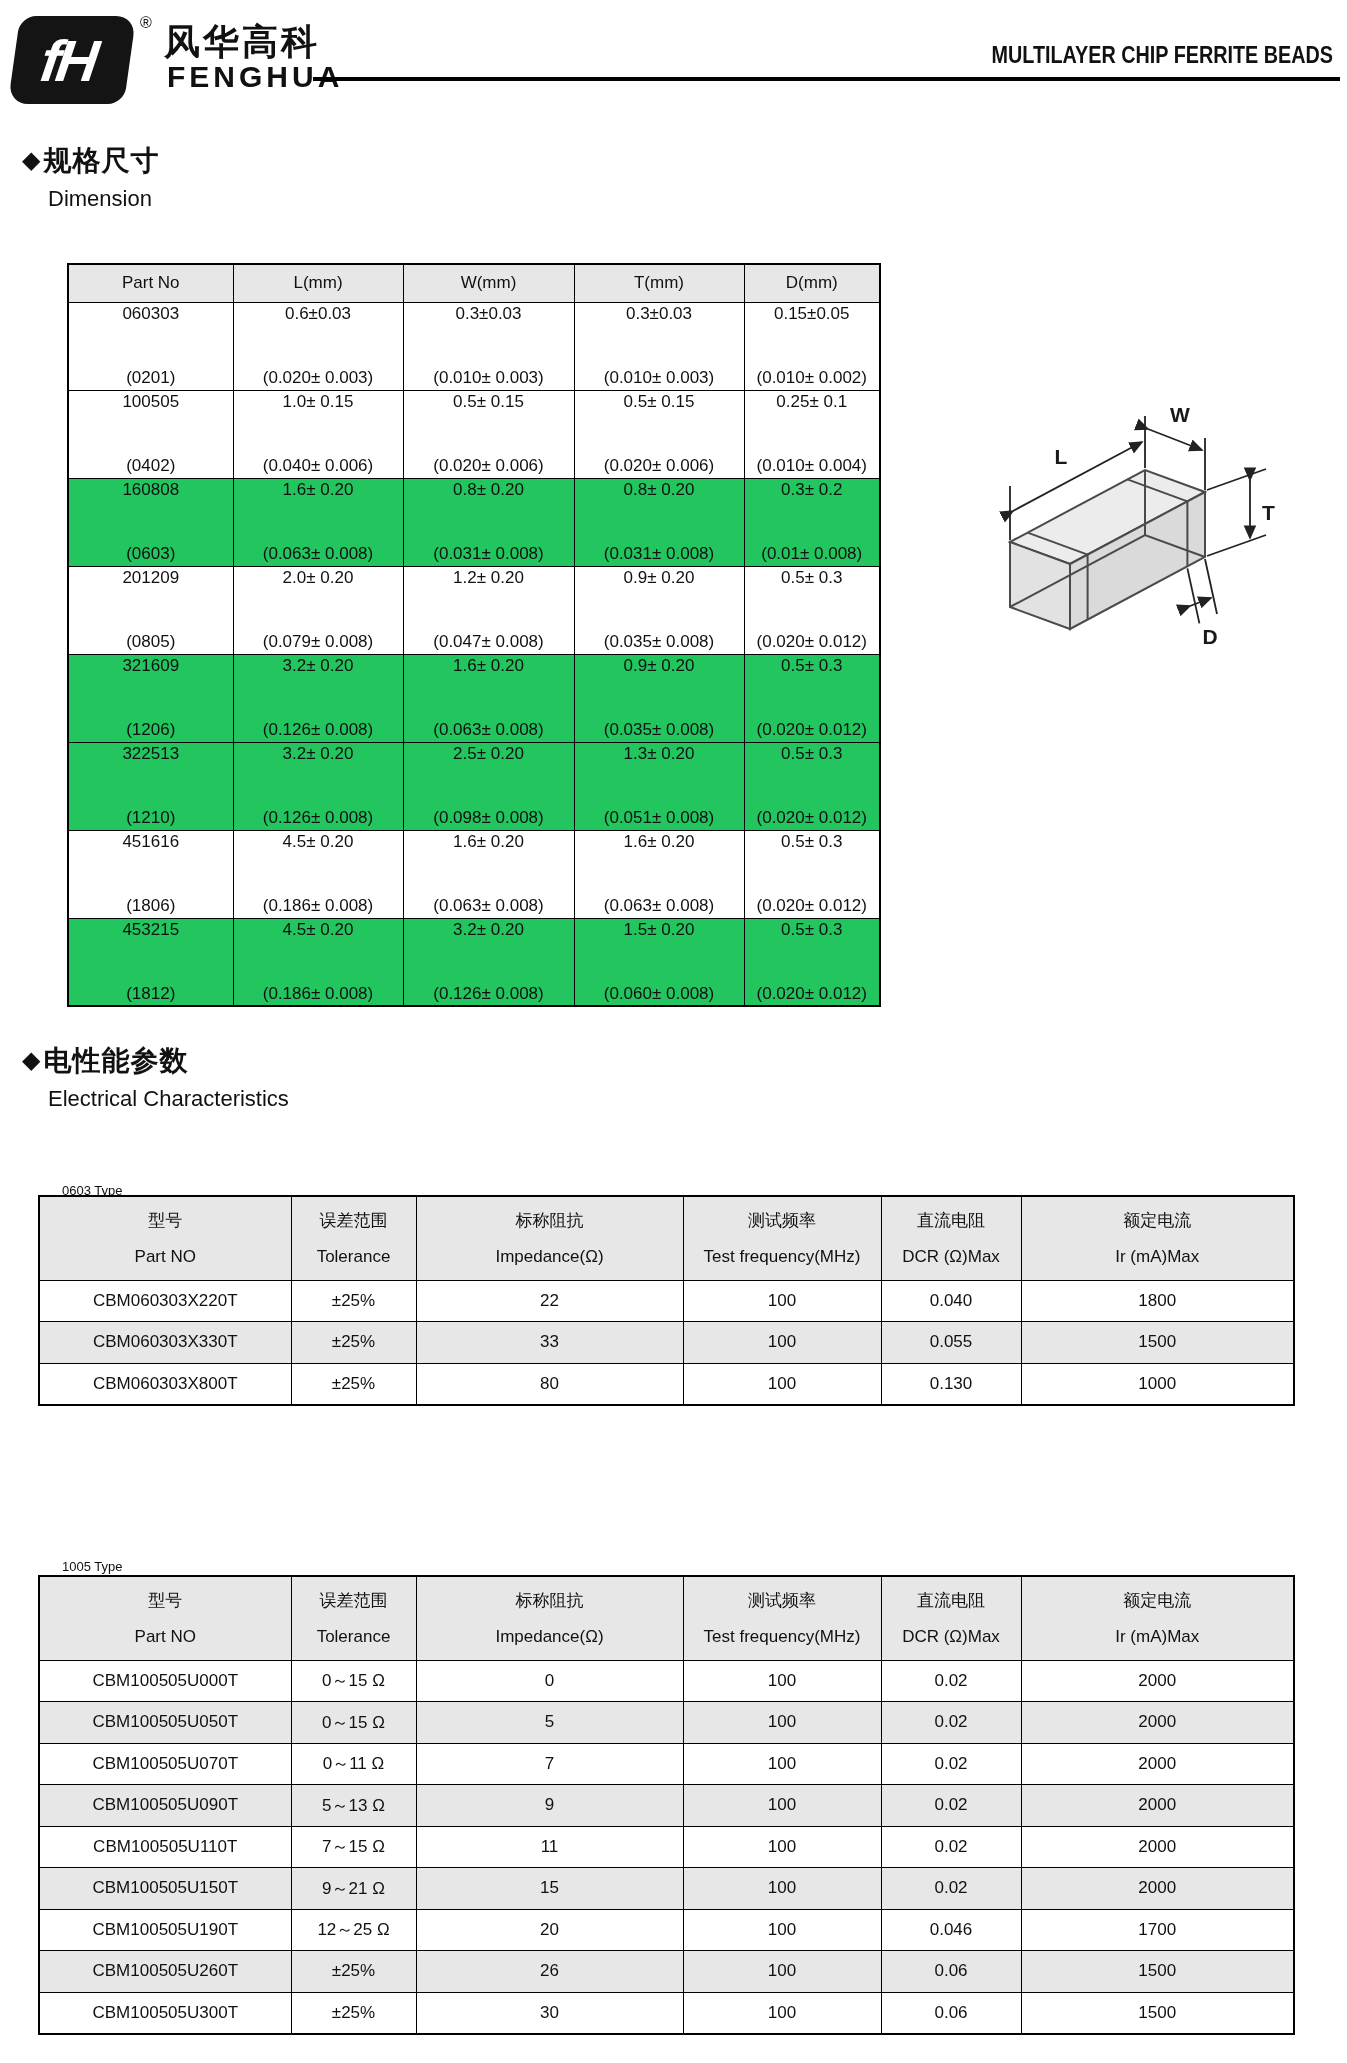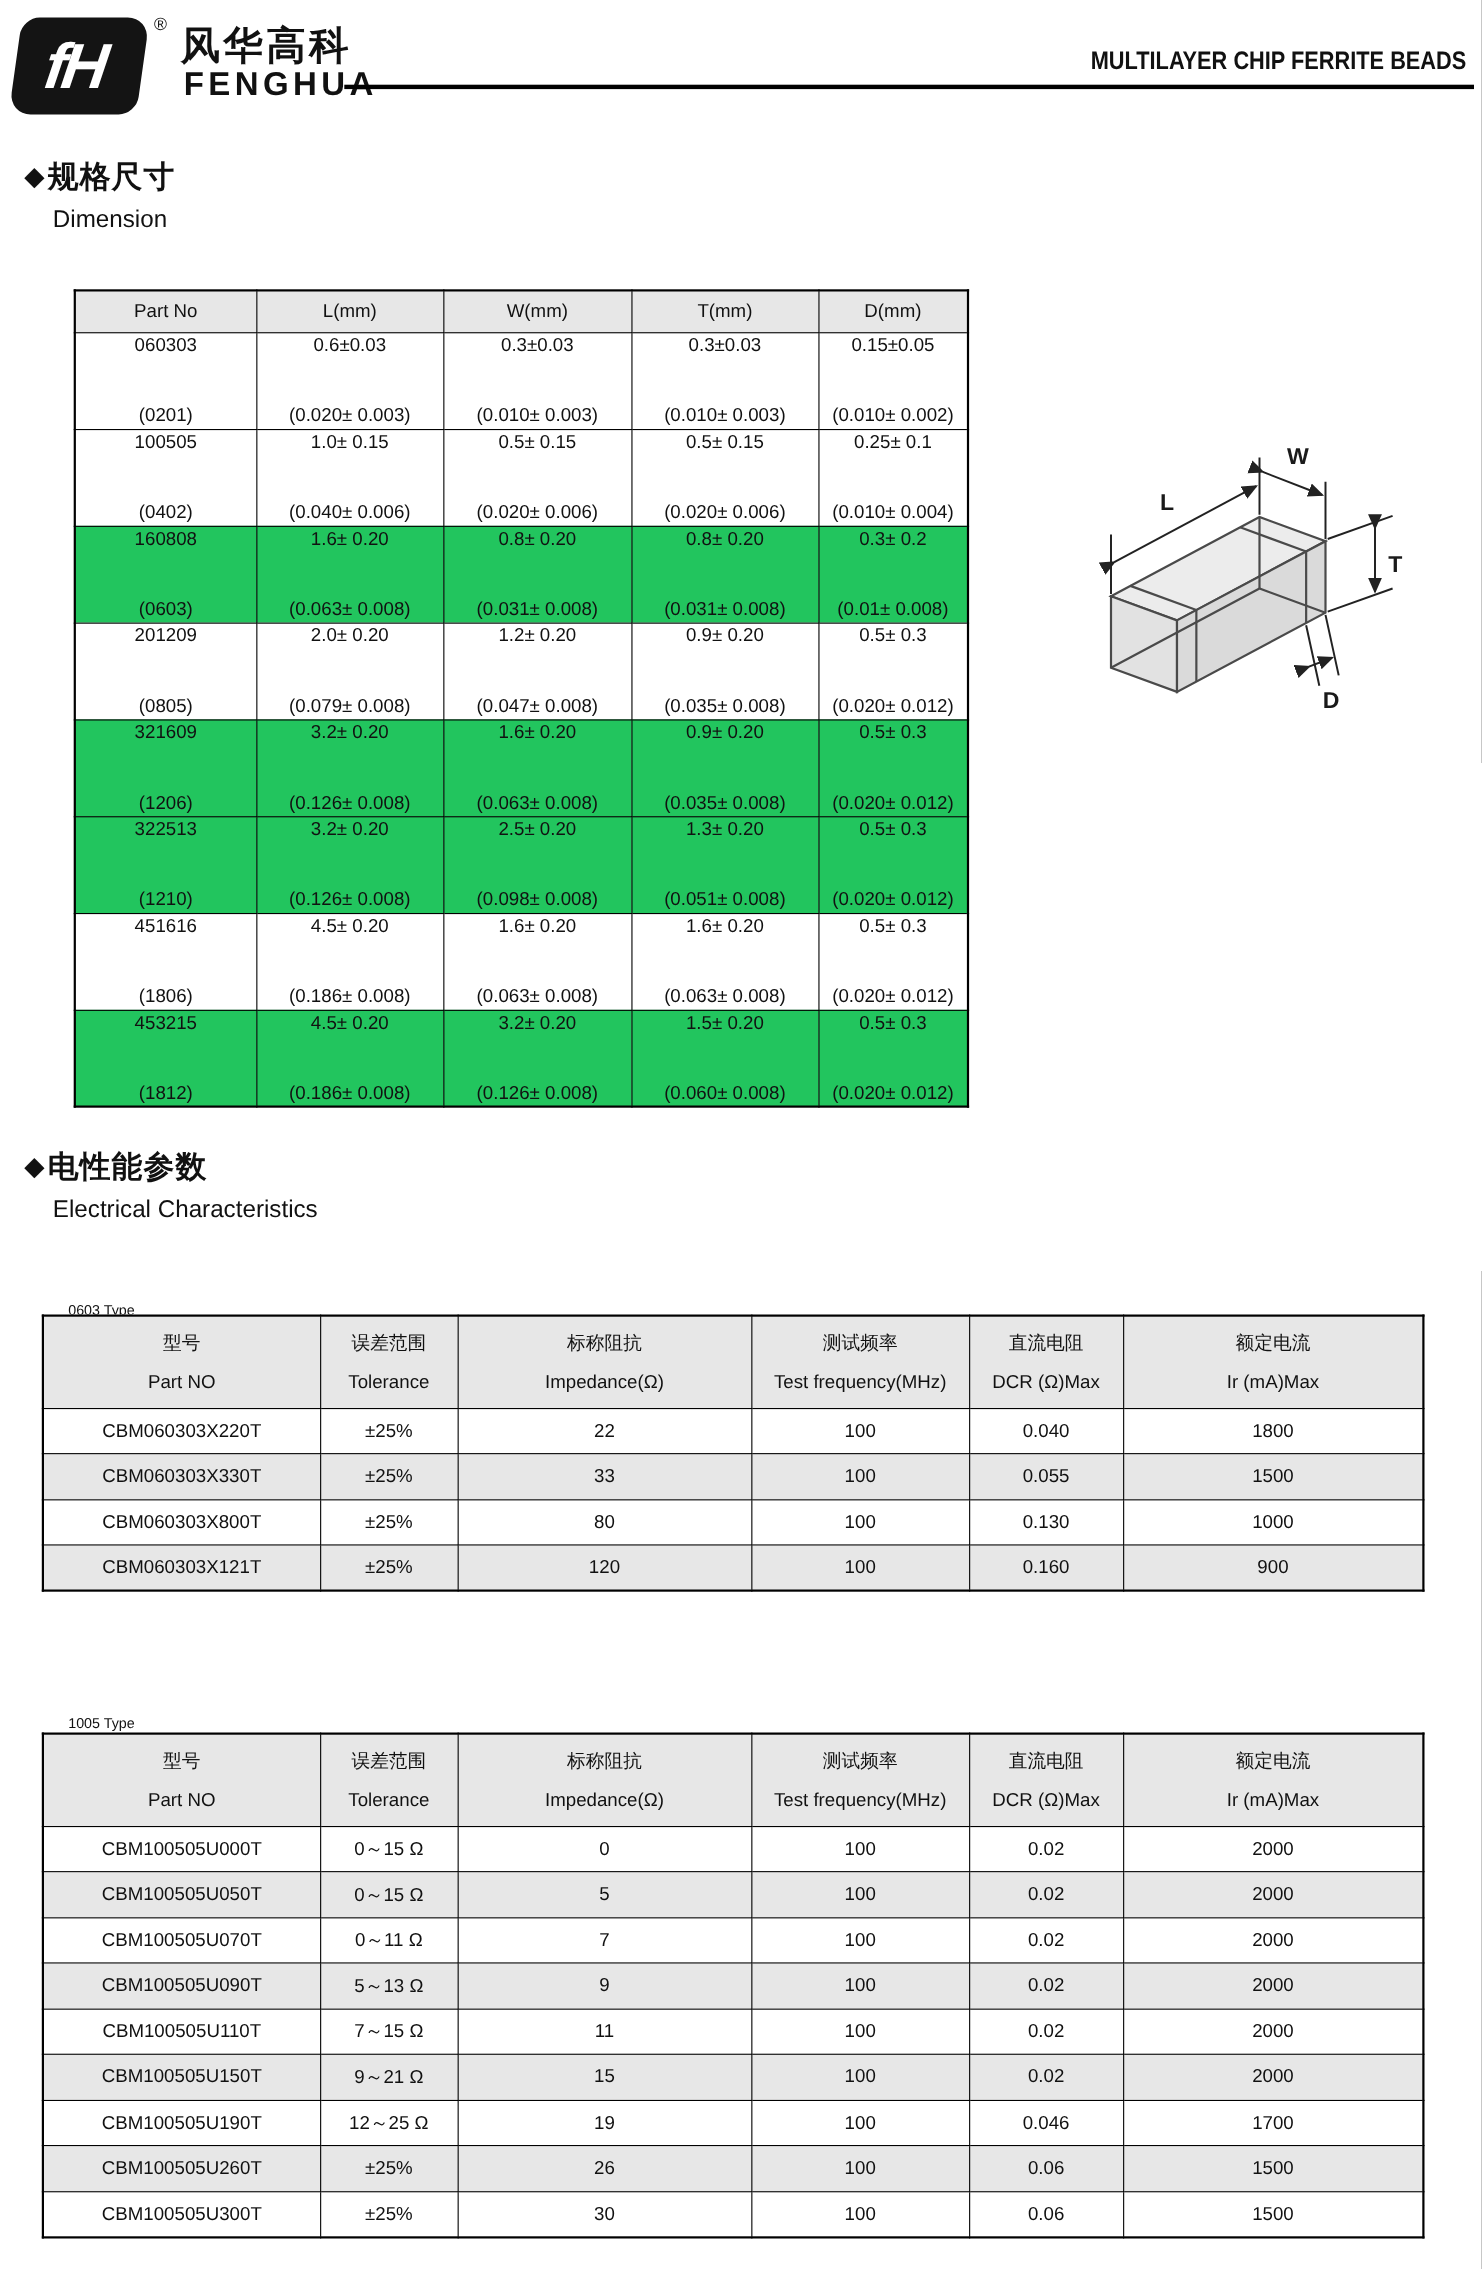--- a/index.html
+++ b/index.html
@@ -484,28 +484,20 @@
     <td>1500</td>
   </tr>
         <tr>
     <td>CBM060303X800T</td>
     <td>±25%</td>
     <td>80</td>
     <td>100</td>
     <td>0.130</td>
     <td>1000</td>
   </tr>
-        <tr>
-    <td>CBM060303X121T</td>
-    <td>±25%</td>
-    <td>120</td>
-    <td>100</td>
-    <td>0.160</td>
-    <td>900</td>
-  </tr>
       </tbody>
   </table>
 
   <div class="type-label lbl-1005">1005 Type</div>
 
   <table class="elec-table" id="table-1005">
     <colgroup>
       <col style="width:252px">
         <col style="width:125px">
         <col style="width:267px">
@@ -598,21 +590,21 @@
     <td>CBM100505U150T</td>
     <td>9～21 Ω</td>
     <td>15</td>
     <td>100</td>
     <td>0.02</td>
     <td>2000</td>
   </tr>
         <tr>
     <td>CBM100505U190T</td>
     <td>12～25 Ω</td>
-    <td>19</td>
+    <td>20</td>
     <td>100</td>
     <td>0.046</td>
     <td>1700</td>
   </tr>
         <tr>
     <td>CBM100505U260T</td>
     <td>±25%</td>
     <td>26</td>
     <td>100</td>
     <td>0.06</td>

